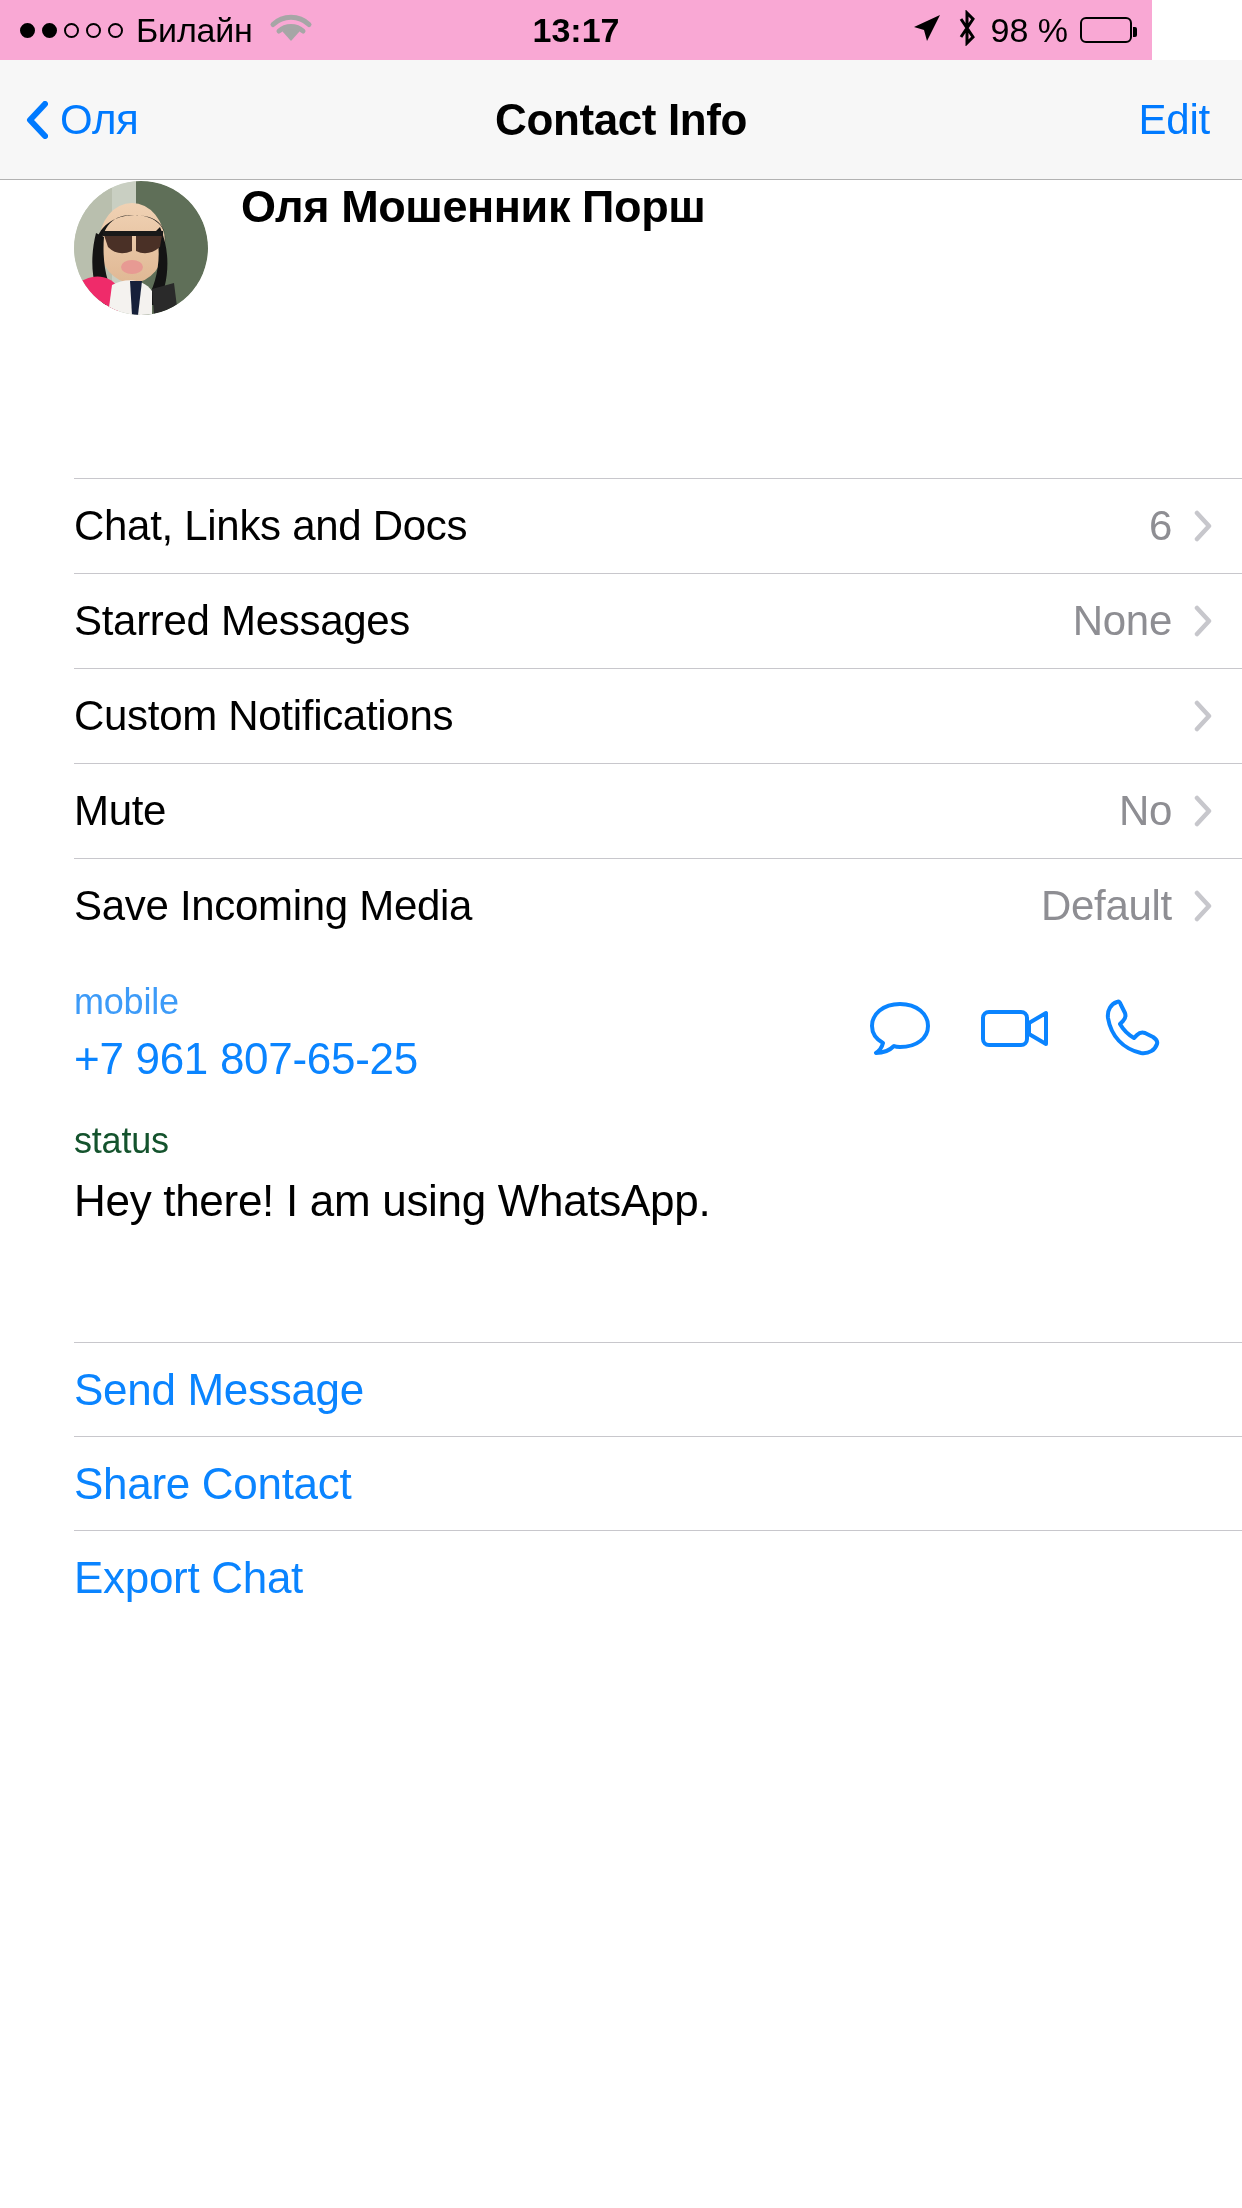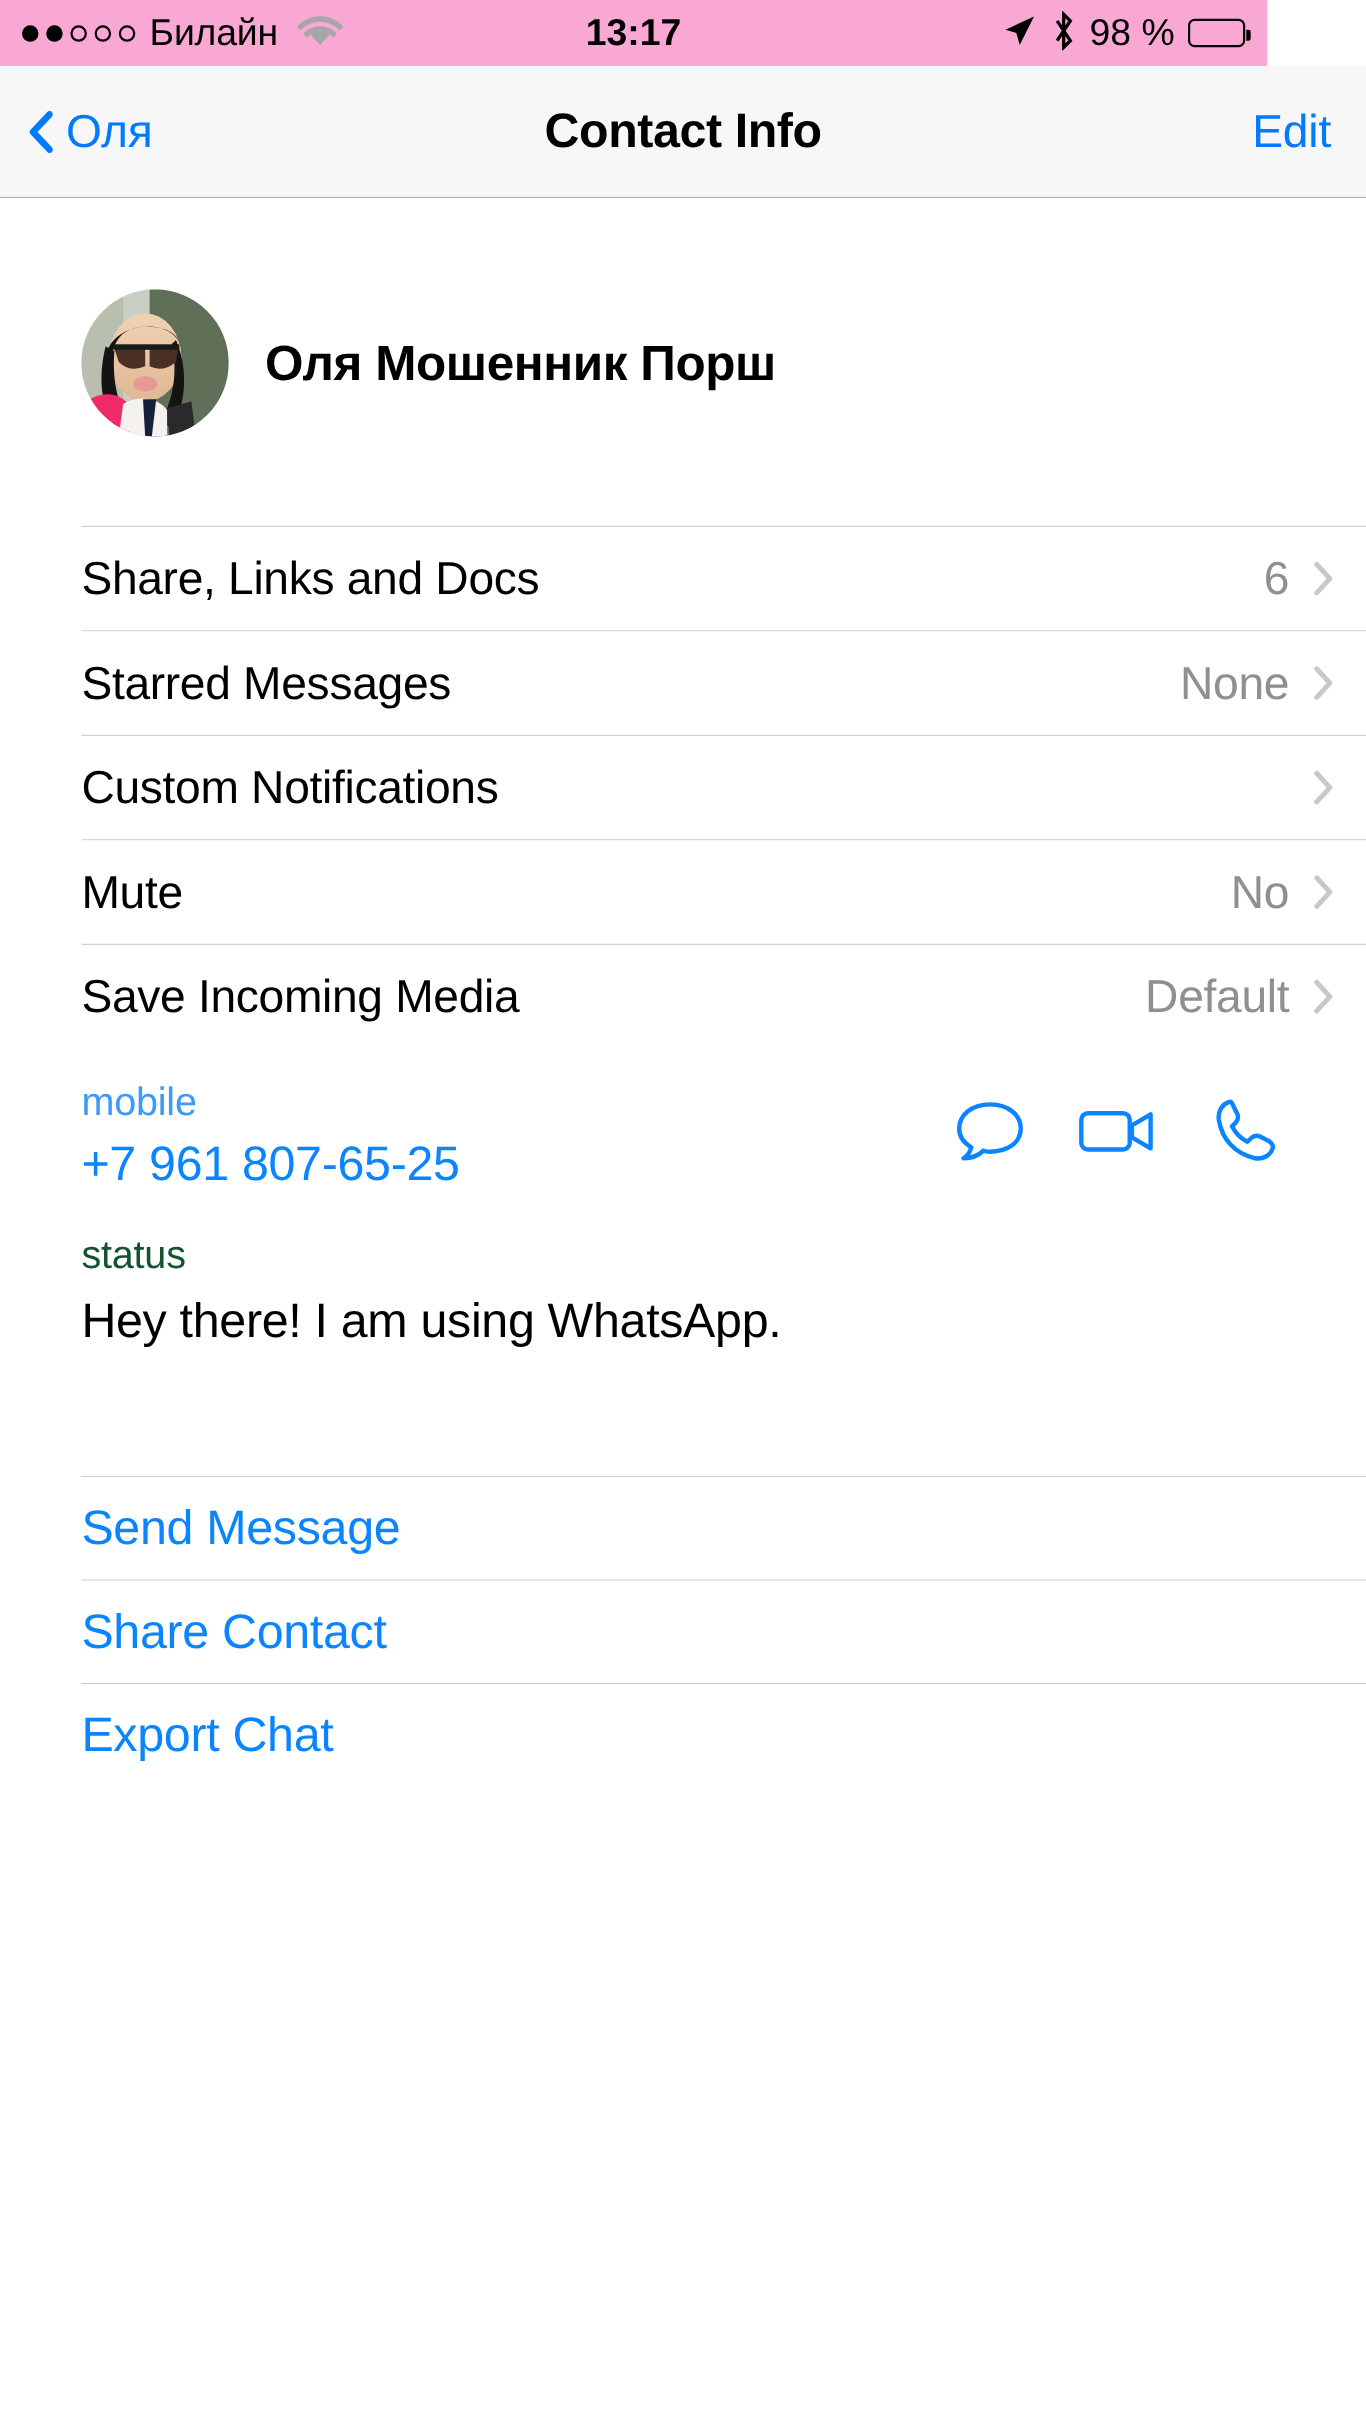--- a/index.html
+++ b/index.html
@@ -69,21 +69,21 @@
     margin-left: auto; padding-right: 32px;
     font-size: 42px; color: #007aff; cursor: pointer; letter-spacing: -0.2px;
   }
 
   
   .content { position: absolute; top: 181px; left: 0; width: 1242px; }
 
   
   .contact-header {
     height: 297px;
-    display: flex; align-items: center;
+    display: flex; align-items: flex-start;
     padding-left: 74px;
     background: #fff;
   }
   .avatar {
     width: 134px; height: 134px; border-radius: 50%;
     overflow: hidden; flex: 0 0 auto; position: relative;
     background: #cfd6c8;
   }
   .avatar svg { display: block; width: 134px; height: 134px; }
   .contact-name {
@@ -243,21 +243,21 @@
             <path d="M78 108 L100 102 L104 134 L80 134 Z" fill="#2a2a2a"></path>
           </g>
         </svg>
       </div>
       <div class="contact-name">Оля Мошенник Порш</div>
     </div>
 
     <div class="divider"></div>
 
     <div class="row">
-      <span class="row-label">Share, Links and Docs</span>
+      <span class="row-label">Chat, Links and Docs</span>
       <span class="row-right">
         <span class="row-value">6</span>
         <span class="chev-right">
           <svg width="18" height="32" viewBox="0 0 18 32">
               <path d="M3 3 L15 16 L3 29" stroke="#c7c7cc" stroke-width="4.5" fill="none" stroke-linecap="round" stroke-linejoin="round"></path>
             </svg>
         </span>
       </span>
     </div>
     <div class="divider"></div>

